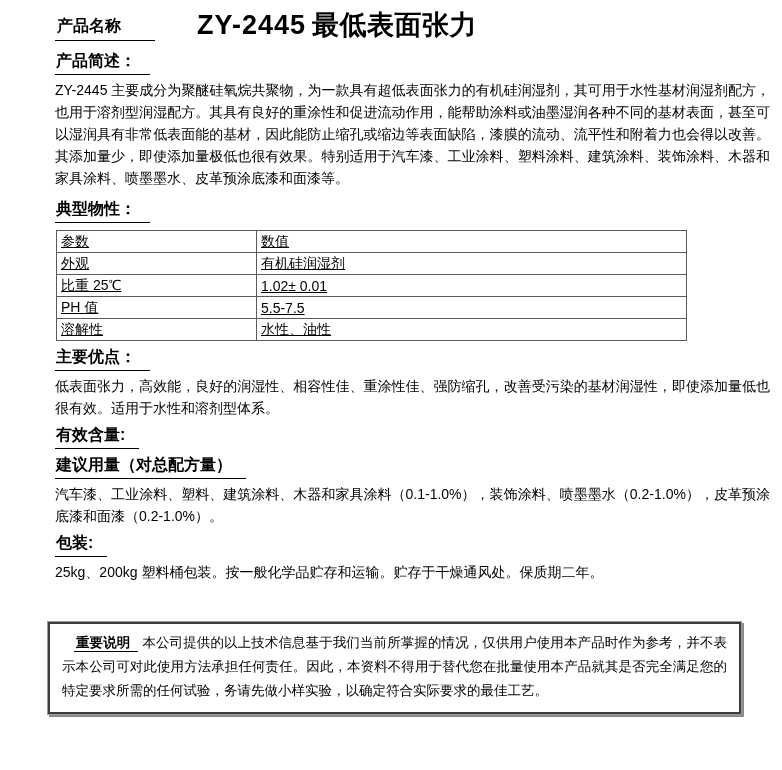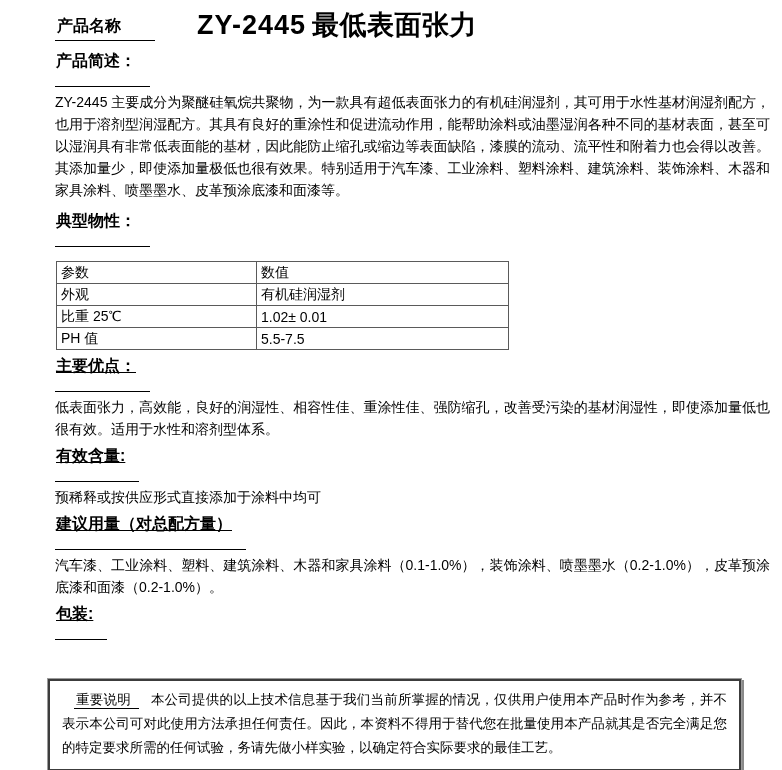--- a/index.html
+++ b/index.html
@@ -42,38 +42,39 @@
     font-weight: 900;
     letter-spacing: 1px;
     margin-right: 6px;
   }
   
   .sec-heading {
     display: table;
     font-size: 16px;
     font-weight: bold;
     border-bottom: 1px solid #000;
-    padding: 0 14px 14px 1px;
+    padding: 0 14px 2px 1px;
     margin: 10px 0 4px 0;
     white-space: nowrap;
   }
-  .sec-heading.tight { margin-top: 6px; text-decoration: underline; }
+  .sec-heading.tight { margin-top: 6px; }
   
   .body-text {
     font-size: 14px;
     line-height: 22px;
     text-align: justify;
     margin-bottom: 2px;
   }
   
   table.props {
     border-collapse: collapse;
-    width: 453px;
-    margin: 14px 0 4px 1px;
+    width: 631px;
+    margin: 7px 0 4px 1px;
     table-layout: fixed;
+    text-decoration: underline;
   }
   table.props th, table.props td {
     border: 1px solid #5a5a5a;
     font-size: 14px;
     font-weight: normal;
     text-align: left;
     height: 22px;
     padding: 1px 3px 1px 4px;
     overflow: hidden;
     white-space: nowrap;
@@ -95,25 +96,25 @@
   .notice-inner {
     border: 2px solid #3c3c3c;
     padding: 7px 12px 9px 12px;
   }
   .notice-text {
     font-size: 13.5px;
     line-height: 24px;
     text-align: justify;
   }
   .notice-label {
-    font-weight: normal;
+    font-weight: bold;
     border-bottom: 1px solid #000;
     padding: 0 8px 1px 2px;
     margin-left: 12px;
-    margin-right: 12px;
+    margin-right: 4px;
     white-space: nowrap;
   }
 </style>
 </head>
 <body>
 
 <div class="page">
 
   <div class="title-row">
     <span class="label-underline">产品名称</span>
@@ -142,33 +143,37 @@
           <td>有机硅润湿剂</td>
         </tr>
         <tr>
           <td>比重 25℃</td>
           <td>1.02± 0.01</td>
         </tr>
         <tr>
           <td>PH 值</td>
           <td>5.5-7.5</td>
         </tr>
+        <tr>
+          <td>溶解性</td>
+          <td>水性、油性</td>
+        </tr>
       </tbody>
   </table>
 
   <div class="sec-heading tight">主要优点：</div>
   <p class="body-text">低表面张力，高效能，良好的润湿性、相容性佳、重涂性佳、强防缩孔，改善受污染的基材润湿性，即使添加量低也很有效。适用于水性和溶剂型体系。</p>
 
   <div class="sec-heading tight">有效含量:</div>
-  <p class="body-text">预稀释或按供应形式直接添加于涂料中均可</p>
 
   <div class="sec-heading tight">建议用量（对总配方量）</div>
   <p class="body-text">汽车漆、工业涂料、塑料、建筑涂料、木器和家具涂料（0.1-1.0%），装饰涂料、喷墨墨水（0.2-1.0%），皮革预涂底漆和面漆（0.2-1.0%）。</p>
 
   <div class="sec-heading tight">包装:</div>
+  <p class="body-text">25kg、200kg 塑料桶包装。按一般化学品贮存和运输。贮存于干燥通风处。保质期二年。</p>
 
   <div class="notice-outer">
     <div class="notice-inner">
       <p class="notice-text"><span class="notice-label">重要说明</span><span>本公司提供的以上技术信息基于我们当前所掌握的情况，仅供用户使用本产品时作为参考，并不表示本公司可对此使用方法承担任何责任。因此，本资料不得用于替代您在批量使用本产品就其是否完全满足您的特定要求所需的任何试验，务请先做小样实验，以确定符合实际要求的最佳工艺。</span></p>
     </div>
   </div>
 
 </div>
 
 </body></html>

